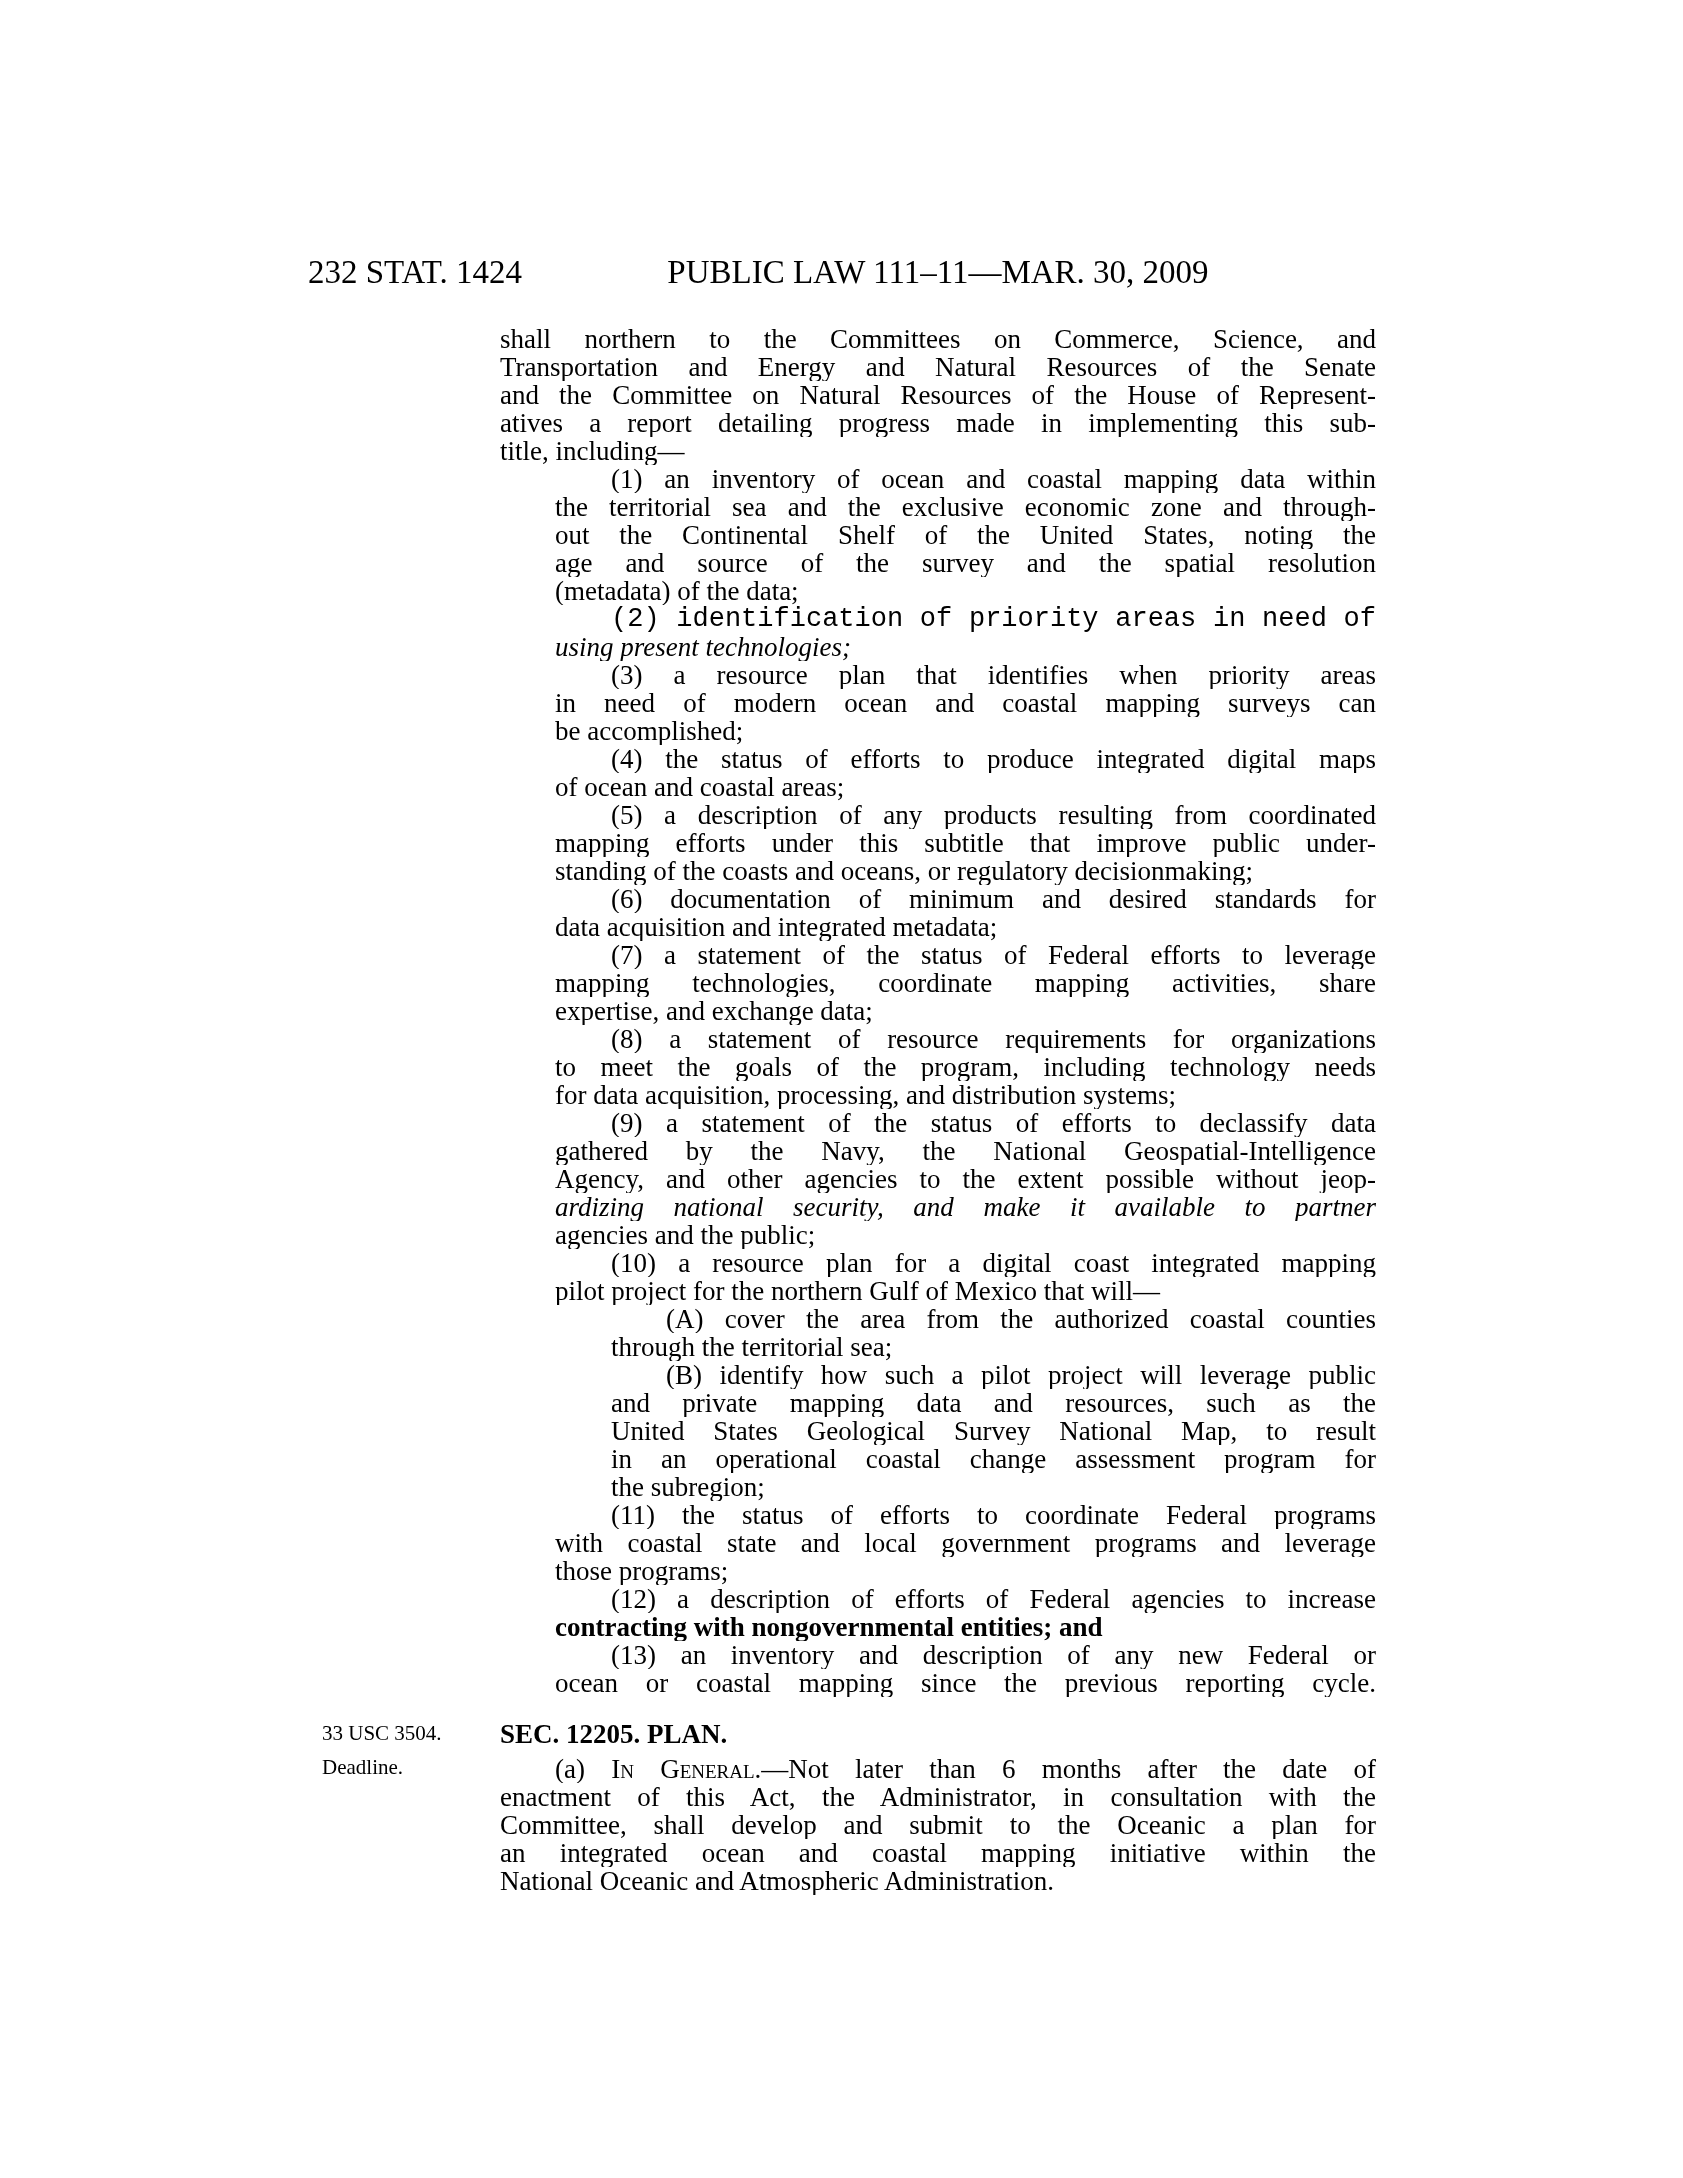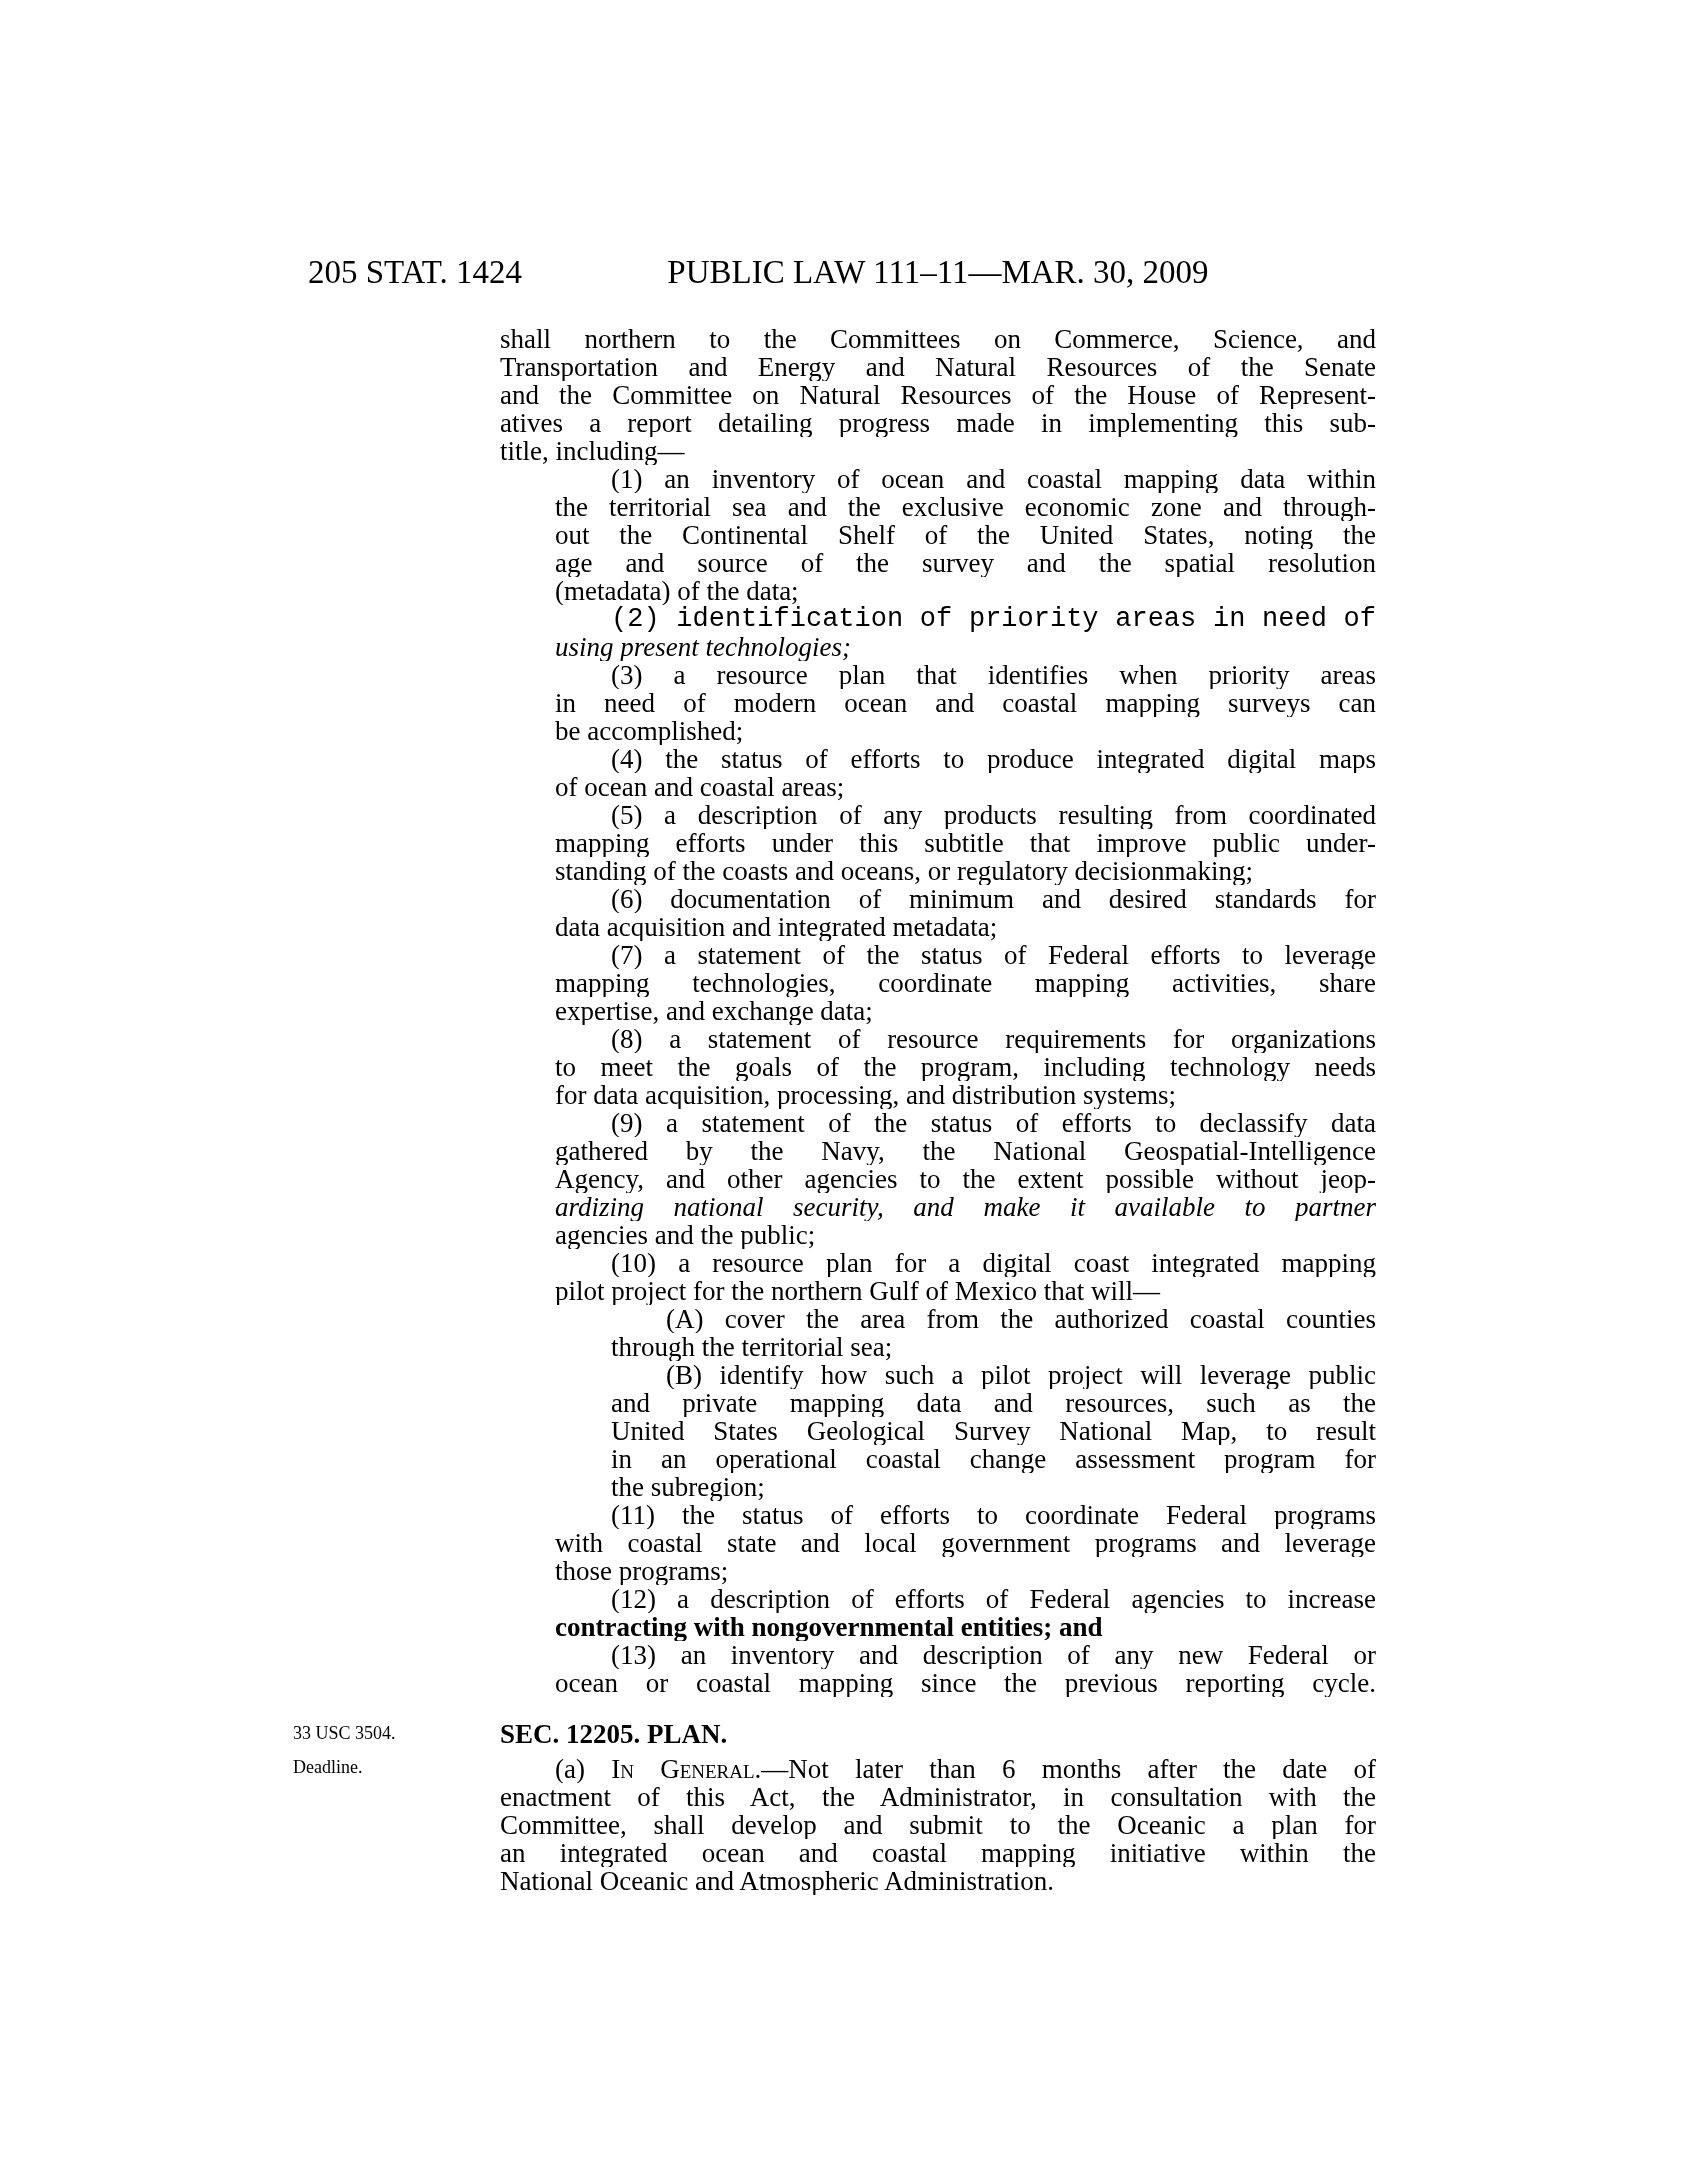--- a/index.html
+++ b/index.html
@@ -48,34 +48,34 @@
     overflow: hidden;
     text-align: justify;
     text-align-last: justify;
   }
   .line.last {
     text-align-last: left;
   }
   .sc { font-variant: small-caps; }
   .margin-note {
     position: absolute;
-    left: 293px;
-    font-size: 18px;
+    left: 322px;
+    font-size: 21px;
     line-height: 24px;
     white-space: nowrap;
     text-align: center;
   }
   #note-usc { top: 1721px; }
   #note-deadline { top: 1755px; }
 </style>
 </head>
 <body>
 
 <div id="page">
-  <div id="hdr-stat" class="hdr">205 STAT. 1424</div>
+  <div id="hdr-stat" class="hdr">232 STAT. 1424</div>
   <div id="hdr-law" class="hdr">PUBLIC LAW 111–11—MAR. 30, 2009</div>
 
   <div id="body-text" class="textcol">
       <div>
         <div class="line" style="padding-left: 0px;">shall northern to the Committees on Commerce, Science, and</div>
         <div class="line" style="padding-left: 0px;">Transportation and Energy and Natural Resources of the Senate</div>
         <div class="line" style="padding-left: 0px;">and the Committee on Natural Resources of the House of Represent-</div>
         <div class="line" style="padding-left: 0px;">atives a report detailing progress made in implementing this sub-</div>
         <div class="line last" style="padding-left: 0px;">title, including—</div>
       </div>

